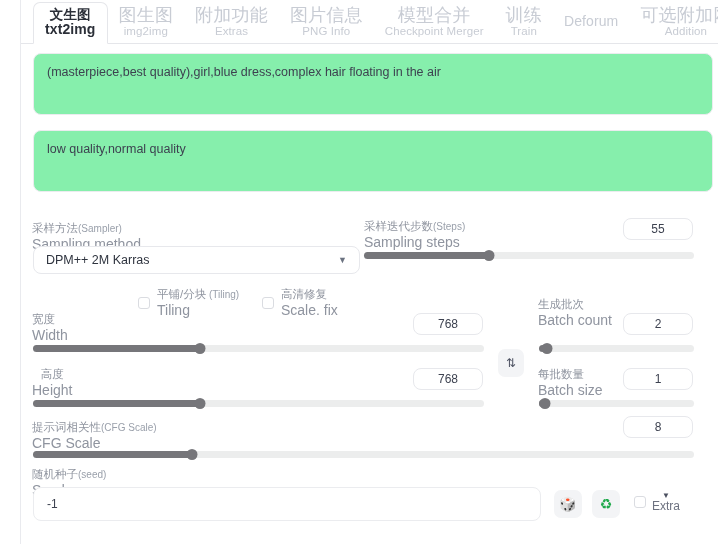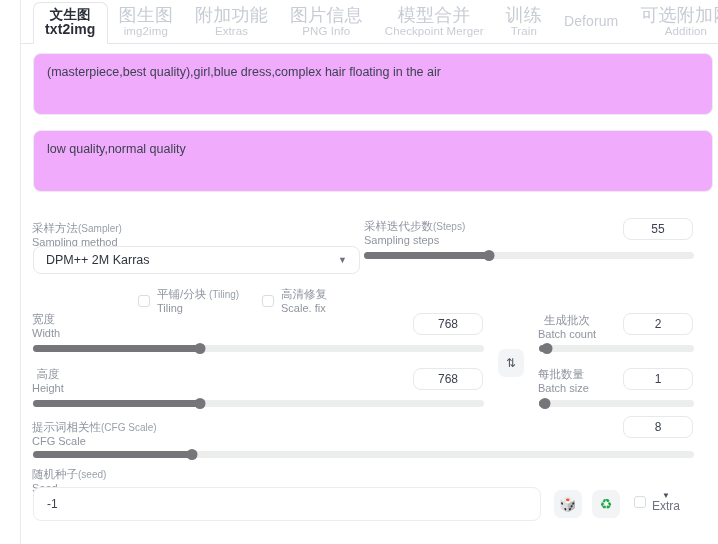--- a/index.html
+++ b/index.html
@@ -68,37 +68,37 @@
   .tab.active .cn { color: #2b2f38; font-weight: bold; font-size: 13.5px; }
   .tab.active .en { color: #2b2f38; font-weight: bold; font-size: 14px; }
 
   
   .promptbox {
     position: absolute;
     left: 33px;
     width: 680px;
     border: 1px solid #ebecef;
     border-radius: 8px;
-    background: #f0abfc;
+    background: #86efac;
     padding: 11px 13px;
     font-size: 12.5px;
     color: #3d4250;
     overflow: hidden;
   }
   #prompt-pos { top: 53px; height: 62px; }
   #prompt-neg { top: 130px; height: 62px; }
 
   
   .lbl {
     line-height: 1.18;
     user-select: none;
   }
   .lbl .cn { font-size: 11.5px; color: #8f949f; }
   .lbl .cn .paren { font-size: 10px; color: #9aa0ab; }
-  .lbl .en { font-size: 11px; color: #8f949f; }
+  .lbl .en { font-size: 14px; color: #8f949f; }
 
   
   .dropdown {
     position: absolute;
     border: 1px solid #e7e8ec;
     border-radius: 8px;
     background: #fff;
     display: flex;
     align-items: center;
     justify-content: space-between;
@@ -325,21 +325,21 @@
   <div class="numbox" style="left:413px;top:313px;width:70px;height:22px;">
     <span>768</span>
   </div>
 
   <div class="slider" id="slider-width" style="left:33px;top:344px;width:451px;">
     <div class="track"></div>
     <div class="fill" style="width: 37%;"></div>
     <div class="knob" style="left: 37%;"></div>
   </div>
 
-  <div class="lbl" style="position:absolute;left:538px;top:314px;text-align:center;">
+  <div class="lbl" style="position:absolute;left:538px;top:298px;">
     <div class="cn">生成批次</div>
     <div class="en">Batch count</div>
   </div>
 
   <div class="numbox" style="left:623px;top:313px;width:70px;height:22px;">
     <span>2</span>
   </div>
 
   <div class="slider" id="slider-batchcount" style="left:539px;top:344px;width:155px;">
     <div class="track"></div>

